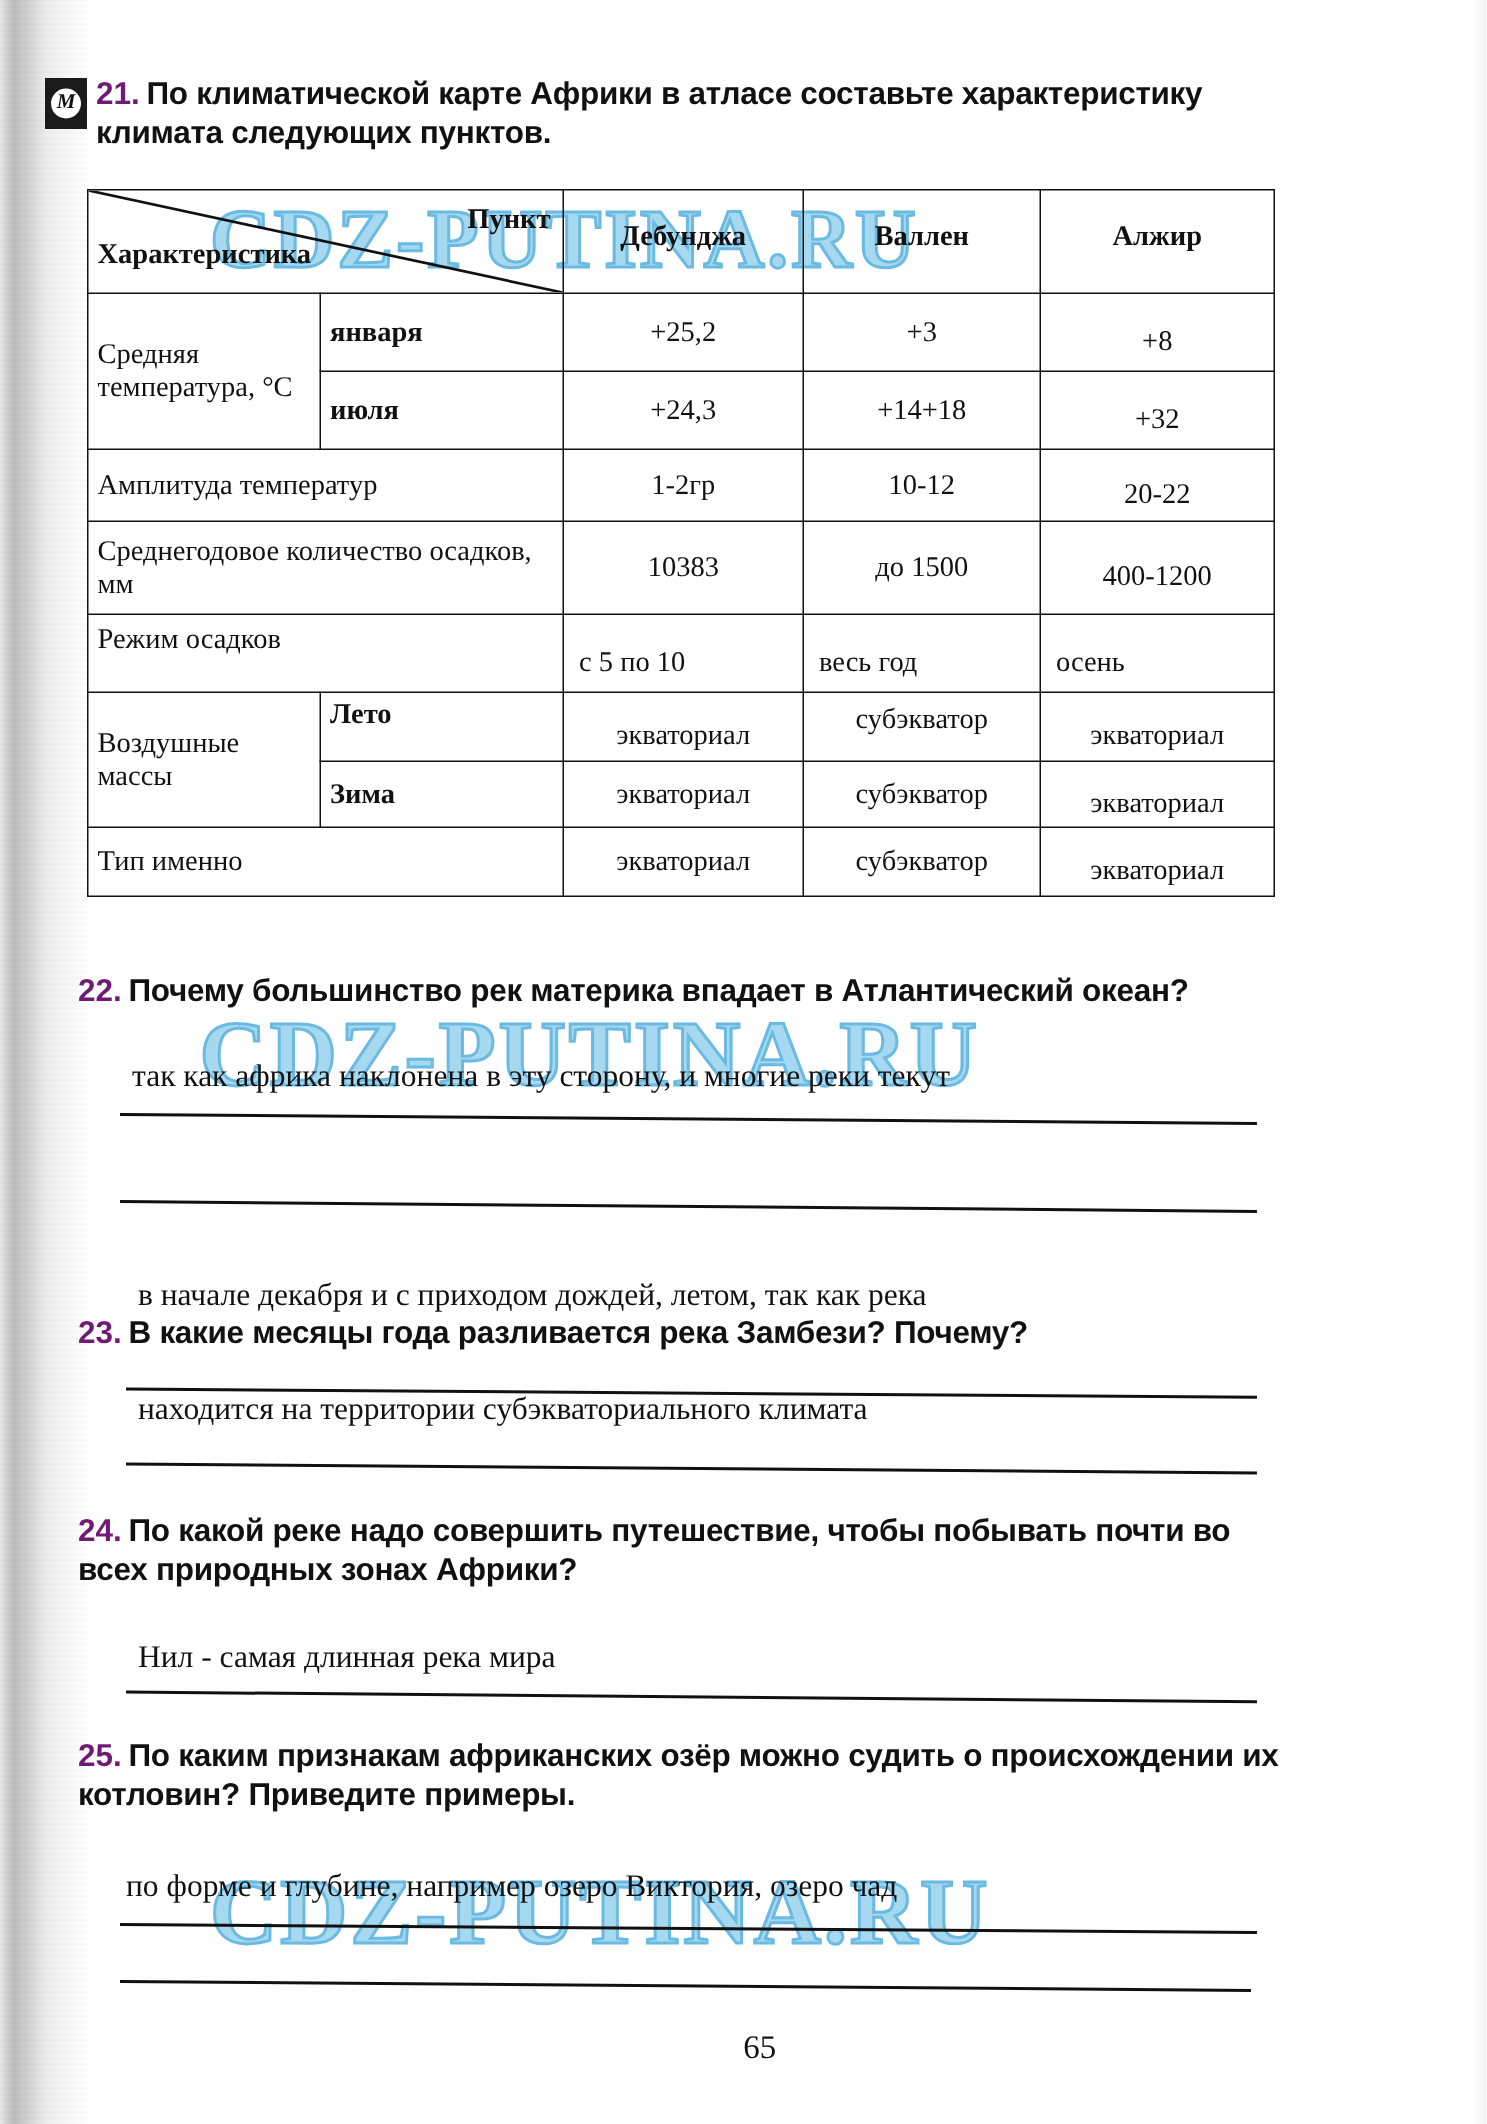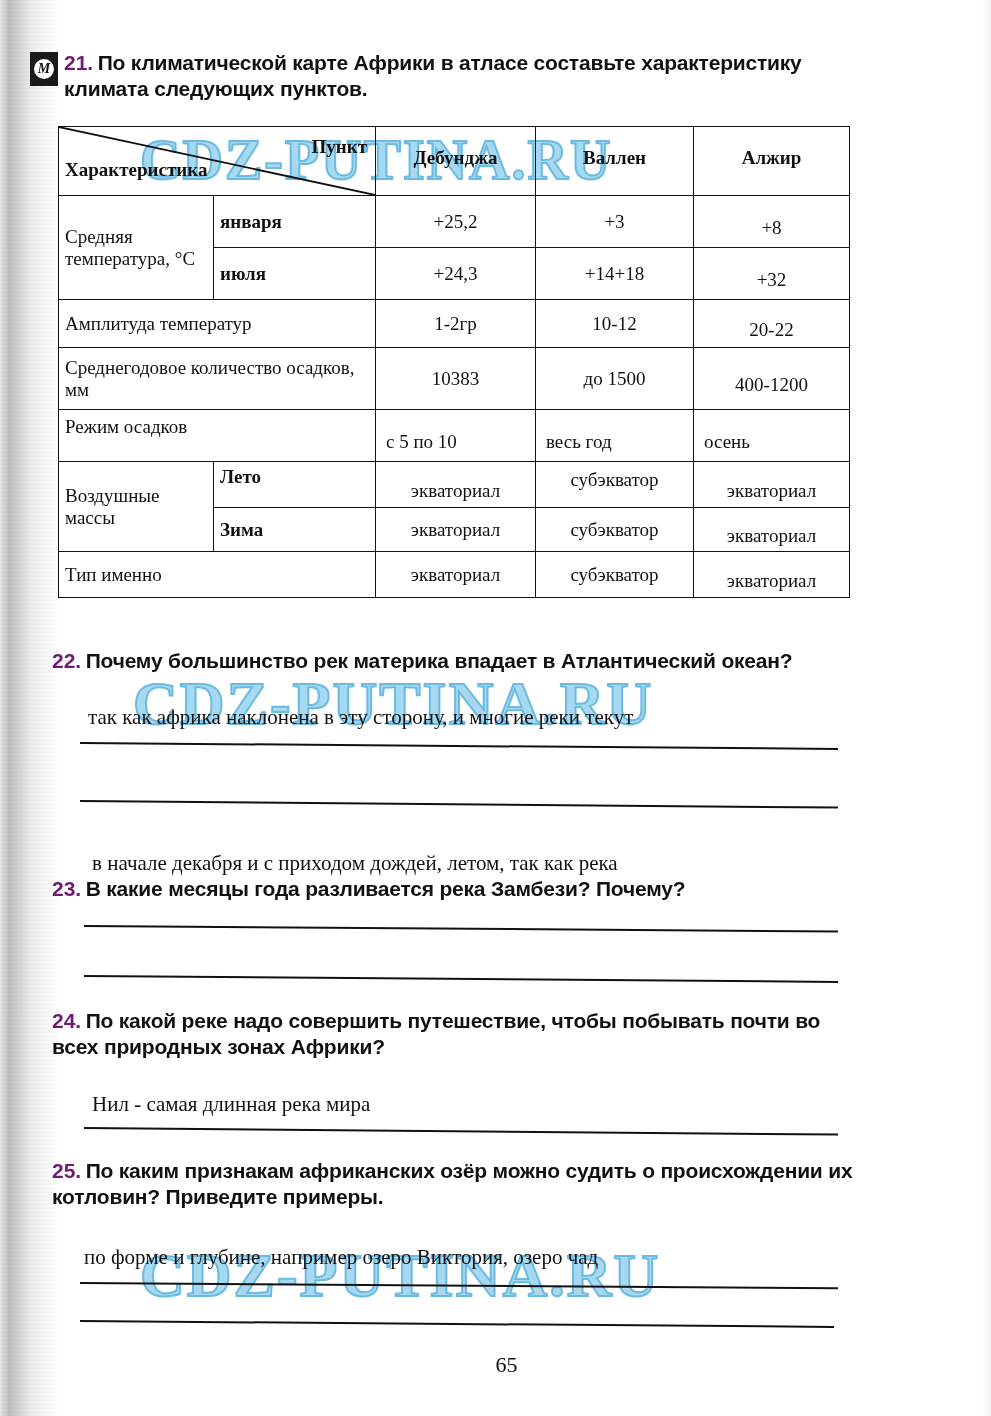--- a/index.html
+++ b/index.html
@@ -326,20 +326,21 @@
     <div class="answer" style="left:88px; top:705px;">так как африка наклонена в эту сторону, и многие реки текут</div>
     <div class="ansline" style="left:80px; top:742px; width:758px; transform:rotate(0.45deg);"></div>
     <div class="ansline" style="left:80px; top:800px; width:758px; transform:rotate(0.5deg);"></div>
 
     <div class="qblock" style="left:52px; top:876px; width:830px;">
       <span class="qnum">23.</span>
       <span class="qtext">В какие месяцы года разливается река Замбези? Почему?</span>
     </div>
     <div class="answer" style="left:92px; top:851px;">в начале декабря и с приходом дождей, летом, так как река</div>
     <div class="ansline" style="left:84px; top:925px; width:754px; transform:rotate(0.42deg);"></div>
+    <div class="answer" style="left:92px; top:927px;">находится на территории субэкваториального климата</div>
     <div class="ansline" style="left:84px; top:975px; width:754px; transform:rotate(0.45deg);"></div>
 
     <div class="qblock" style="left:52px; top:1008px; width:820px;">
       <span class="qnum">24.</span>
       <span class="qtext">По какой реке надо совершить путешествие, чтобы побывать почти во всех природных зонах Африки?</span>
     </div>
     <div class="answer" style="left:92px; top:1092px;">Нил - самая длинная река мира</div>
     <div class="ansline" style="left:84px; top:1127px; width:754px; transform:rotate(0.5deg);"></div>
 
     <div class="qblock" style="left:52px; top:1158px; width:810px;">

